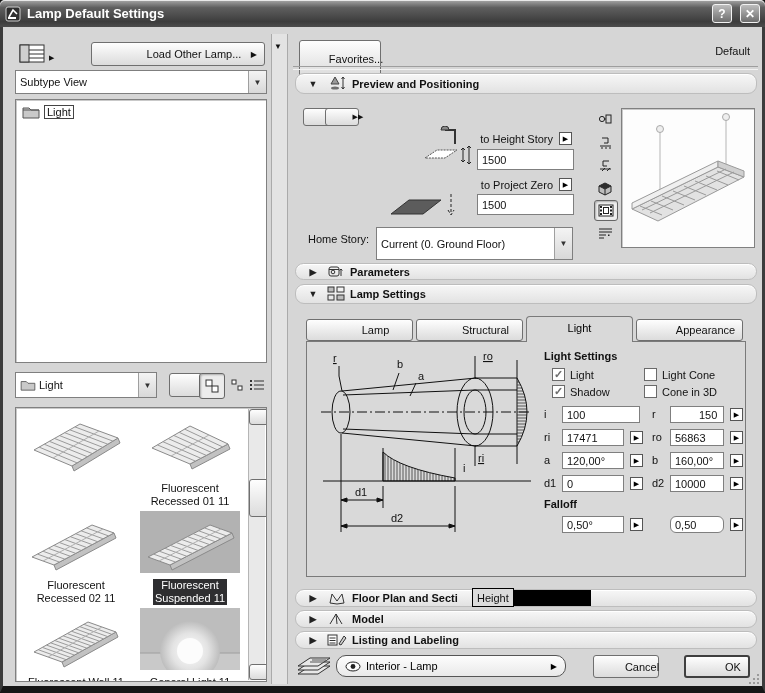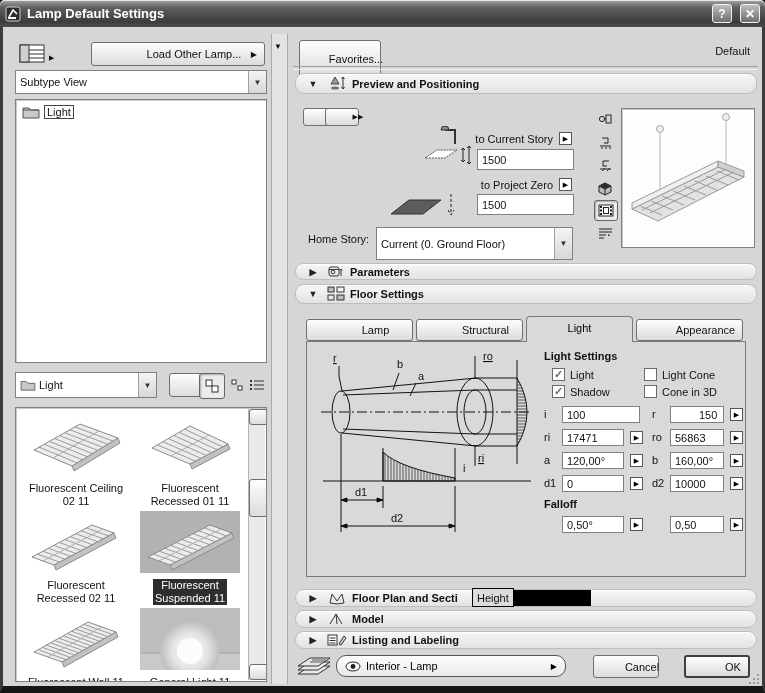--- a/index.html
+++ b/index.html
@@ -158,21 +158,21 @@
     <path d="M8 36 L54 10 L92 24 L46 52 Z" fill="#ececec" stroke="#8a8a8a"></path>
               <line x1="13.1" y1="33.1" x2="51.1" y2="48.9" stroke="#9a9a9a"></line>
               <line x1="18.2" y1="30.2" x2="56.2" y2="45.8" stroke="#9a9a9a"></line>
               <line x1="23.3" y1="27.3" x2="61.3" y2="42.7" stroke="#9a9a9a"></line>
               <line x1="28.4" y1="24.4" x2="66.4" y2="39.6" stroke="#9a9a9a"></line>
               <line x1="33.6" y1="21.6" x2="71.6" y2="36.4" stroke="#9a9a9a"></line>
               <line x1="38.7" y1="18.7" x2="76.7" y2="33.3" stroke="#9a9a9a"></line>
               <line x1="43.8" y1="15.8" x2="81.8" y2="30.2" stroke="#9a9a9a"></line>
               <line x1="48.9" y1="12.9" x2="86.9" y2="27.1" stroke="#9a9a9a"></line>
     <line x1="27" y1="44" x2="73" y2="17" stroke="#b0b0b0"></line>
-            </svg></div><span class="cap"><span>Fluorescent Ceiling</span><br><span>02 11</span></span></div>
+            </svg></div></div>
         <div class="lamp-item" style="left: 118px; top: 6px;"><div class="th"><svg viewBox="0 0 100 62" width="100" height="62">
     <path d="M50 50 L88 30 L90 35 L52 55 Z" fill="#c2c2c2" stroke="#8a8a8a"></path>
     <path d="M12 34 L50 12 L88 30 L50 50 Z" fill="#ececec" stroke="#8a8a8a"></path>
               <line x1="17.4" y1="30.9" x2="55.4" y2="47.1" stroke="#9a9a9a"></line>
               <line x1="22.9" y1="27.7" x2="60.9" y2="44.3" stroke="#9a9a9a"></line>
               <line x1="28.3" y1="24.6" x2="66.3" y2="41.4" stroke="#9a9a9a"></line>
               <line x1="33.7" y1="21.4" x2="71.7" y2="38.6" stroke="#9a9a9a"></line>
               <line x1="39.1" y1="18.3" x2="77.1" y2="35.7" stroke="#9a9a9a"></line>
               <line x1="44.6" y1="15.1" x2="82.6" y2="32.9" stroke="#9a9a9a"></line>
     <line x1="31" y1="42" x2="69" y2="21" stroke="#b0b0b0"></line>
@@ -275,21 +275,21 @@
   <div class="btn abs" style="left:300px;top:108px;width:20px;height:18px;font-size:7px;">◀◀</div>
   <div class="btn abs" style="left:322px;top:108px;width:20px;height:18px;font-size:7px;">▶▶</div>
 
   <svg class="abs" style="left:420px;top:126px;" width="52" height="50" viewBox="0 0 52 50">
     <path d="M22 4 h10 v14" stroke="#333" stroke-width="2" fill="none"></path>
     <path d="M18 4 a4 4 0 1 1 8 0 z" fill="#8a8a8a" stroke="#333"></path>
     <path d="M2 32 L14 24 L34 24 L22 32 Z" fill="#fff" stroke="#555" stroke-dasharray="2 1"></path>
     <path d="M40 22 v14 M38 24 L40 22 L42 24 M38 34 L40 36 L42 34" stroke="#222" fill="none"></path>
     <path d="M46 20 v18 M44 22 L46 20 L48 22 M44 36 L46 38 L48 36" stroke="#222" fill="none"></path>
   </svg>
-  <span class="lbl abs" style="left:420px;top:133px;width:130px;text-align:right;">to Current Story</span>
+  <span class="lbl abs" style="left:420px;top:133px;width:130px;text-align:right;">to Height Story</span>
   <div class="abtn abs" style="left:556px;top:132px;">▶</div>
   <div class="tbox abs" style="left:474px;top:149px;width:97px;height:21px;">
     <span>1500</span>
   </div>
 
   <span class="lbl abs" style="left:420px;top:179px;width:130px;text-align:right;">to Project Zero</span>
   <div class="abtn abs" style="left:556px;top:178px;">▶</div>
   <div class="tbox abs" style="left:474px;top:194px;width:97px;height:21px;">
     <span>1500</span>
   </div>
@@ -390,21 +390,21 @@
   </div>
 
   <div class="pillhdr abs" style="left:292px;top:284px;width:462px;height:20px;">
     <span class="tw" style="margin-left:10px;">▼</span>
     <svg width="18" height="16" viewBox="0 0 18 16" style="margin:0 5px 0 7px;">
       <rect x="1" y="1" width="6" height="5" fill="#bdbdbd" stroke="#333"></rect>
         <rect x="10" y="1" width="7" height="5" fill="none" stroke="#333"></rect>
       <rect x="1" y="9" width="6" height="5" fill="none" stroke="#333"></rect>
         <rect x="10" y="9" width="7" height="5" fill="#bdbdbd" stroke="#333"></rect>
     </svg>
-    <span>Floor Settings</span>
+    <span>Lamp Settings</span>
   </div>
 
   <div id="tabs">
       <div class="btn tabbtn" style="left: 303px;">
         <span>Lamp</span>
       </div>
       <div class="btn tabbtn" style="left: 413px;">
         <span>Structural</span>
       </div>
       <div class="tab-active" style="left: 523px;">
@@ -514,21 +514,21 @@
           <div class="tbox fld" style="left: 18px; top: 69px; width: 62px;">0</div>
           <div class="abtn" style="position: absolute; left: 86px; top: 71px;">▶</div>
           <span class="fld-lab" style="left: 108px; top: 71px;">d2</span>
           <div class="tbox fld" style="left: 126px; top: 69px; width: 54px;">10000</div>
           <div class="abtn" style="position: absolute; left: 186px; top: 71px;">▶</div>
         </div>
       <span class="lbl bold abs" style="left:0;top:148px;">Falloff</span>
       <div id="falloff-grid" class="abs" style="left:0;top:166px;width:200px;height:20px;">
           <div class="tbox fld" style="left: 18px; top: 0px; width: 62px;">0,50°</div>
           <div class="abtn" style="position: absolute; left: 86px; top: 2px;">▶</div>
-          <div class="tbox fld" style="left: 126px; top: 0px; width: 54px;">0,50</div>
+          <div class="tbox fld" style="left: 126px; top: 0px; width: 54px; border-radius: 6px;">0,50</div>
           <div class="abtn" style="position: absolute; left: 186px; top: 2px;">▶</div>
         </div>
     </div>
   </div>
 
   <div class="pillhdr abs" style="left:292px;top:589px;width:462px;height:18px;">
     <span class="tw" style="margin-left:10px;">▶</span>
     <svg width="18" height="14" viewBox="0 0 18 14" style="margin:0 6px 0 8px;">
       <path d="M2 12 L4 3 L9 10 L14 3 L16 12" fill="none" stroke="#333"></path>
       <path d="M2 12 Q9 14 16 12" fill="none" stroke="#333"></path>

